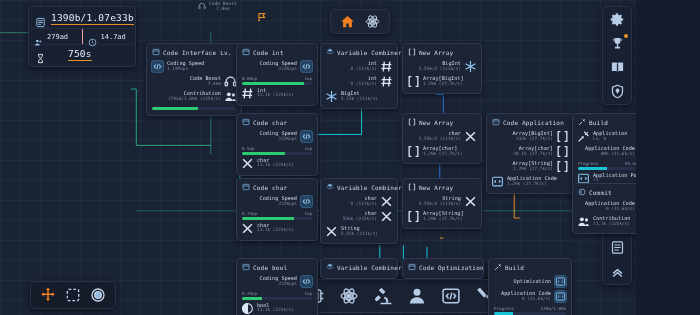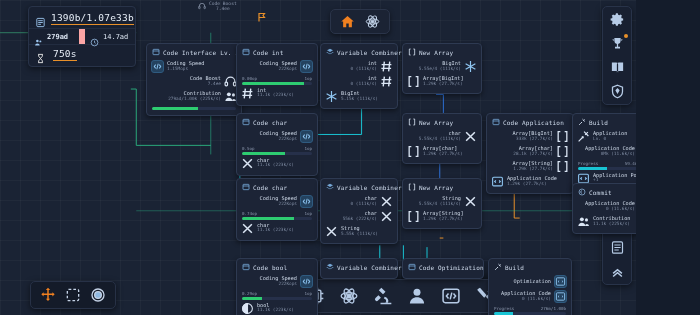--- a/index.html
+++ b/index.html
@@ -87,23 +87,23 @@
   }
   .srow:last-child { border-bottom: none; }
   .sico { width:11px; height:11px; flex:0 0 11px; color:#9dc6ef; }
   .sval { font-size: 9.5px; color:#e6edf7; letter-spacing:.2px; }
   .srate { margin-left:auto; font-size:5.6px; color:#737f95; }
   .sunder { border-bottom: 1.6px solid #e8902a; padding-bottom:1px; }
   .spair { display:flex; padding:0; border-bottom:1px solid #222c40; }
   .spair > div {
     flex:1; display:flex; align-items:center; gap:4px; padding:3px 5px;
   }
-  .spair > div:first-child { border-right:6px solid #fca5a5;font-weight:bold; }
+  .spair > div:first-child { border-right:1px solid #fca5a5; }
   .sval-sm { font-size:7px; color:#dbe4f1; }
-  .srow.time { justify-content:flex-start; gap:7px; padding:3px 6px; }
+  .srow.time { justify-content:flex-start; gap:22px; padding:3px 6px; }
 
   
   #boost-chip {
     position:absolute; left:198px; top:1px;
     display:flex; align-items:center; gap:3px;
     font-size:4.6px; color:#8b97ad; text-align:center;
   }
   #boost-chip .bt { line-height:1.1; }
 
   

